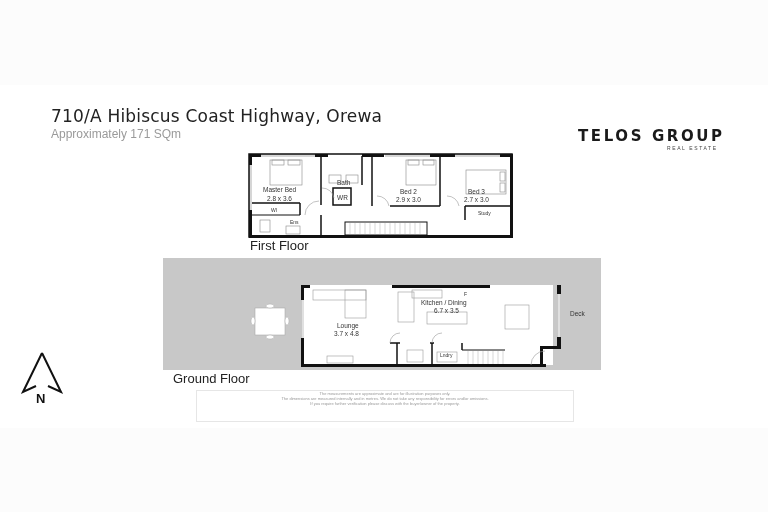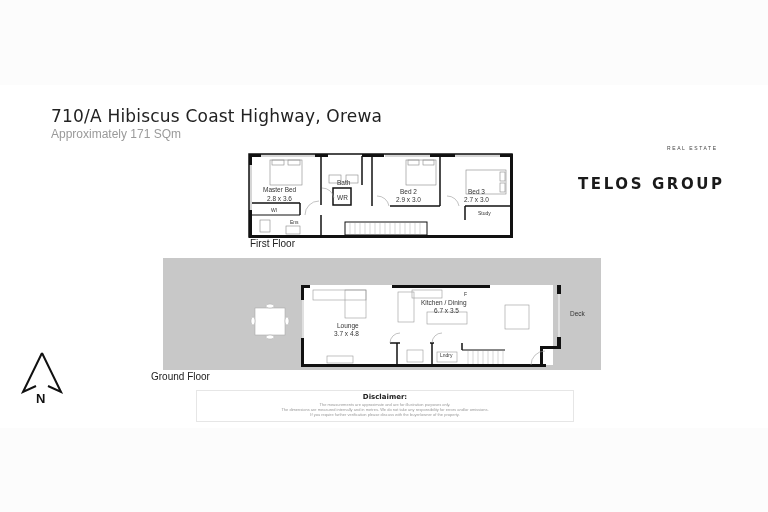--- a/index.html
+++ b/index.html
@@ -1,23 +1,23 @@
 <!DOCTYPE html>
 <html><head>
 <meta charset="utf-8">
 <style>
   html,body{margin:0;padding:0;}
   body{width:768px;height:512px;background:#fcfcfc;position:relative;overflow:hidden;font-family:"Liberation Sans",sans-serif;}
   .sheet{position:absolute;left:0;top:85px;width:768px;height:343px;background:#ffffff;}
   .title{position:absolute;left:51px;top:106px;font-size:17px;color:#222;letter-spacing:0.2px;white-space:nowrap;font-family:"DejaVu Sans",sans-serif;}
   .subtitle{position:absolute;left:51px;top:127px;font-size:12px;color:#9a9a9a;white-space:nowrap;}
-  .brand{position:absolute;left:578px;top:127px;font-size:15px;font-weight:bold;letter-spacing:2.6px;color:#1a1a1a;white-space:nowrap;font-family:"DejaVu Sans",sans-serif;margin-top:48px;}
+  .brand{position:absolute;left:578px;top:127px;font-size:15px;font-weight:bold;letter-spacing:2.6px;color:#1a1a1a;white-space:nowrap;font-family:"DejaVu Sans",sans-serif;}
   .brand-sub{position:absolute;left:667px;top:145px;font-size:5px;letter-spacing:1.6px;color:#444;white-space:nowrap;}
   .plan{position:absolute;left:0;top:0;}
-  .floor-label{position:absolute;font-size:10px;color:#222;white-space:nowrap;}
+  .floor-label{position:absolute;font-size:13px;color:#222;white-space:nowrap;}
   .room-label{font-size:6.5px;fill:#333;font-family:"Liberation Sans",sans-serif;}
   .small-label{font-size:5px;fill:#333;font-family:"Liberation Sans",sans-serif;}
   .disclaimer{position:absolute;left:196px;top:390px;width:376px;height:30px;border:1px solid #e6e6e6;background:#fff;text-align:center;}
   .disclaimer h4{margin:2px 0 1px;font-size:7px;color:#222;font-family:"DejaVu Sans",sans-serif;}
   .disclaimer p{margin:0;font-size:4px;line-height:5px;color:#999;}
   .north{position:absolute;left:18px;top:350px;}
 </style>
 </head>
 <body>
 
@@ -174,25 +174,24 @@
     <text class="room-label" x="334" y="336">3.7 x 4.8</text>
     <text class="room-label" x="421" y="305">Kitchen / Dining</text>
     <text class="room-label" x="434" y="313">6.7 x 3.5</text>
     <text class="room-label" x="570" y="316">Deck</text>
     <text class="small-label" x="440" y="357">Lndry</text>
     <text class="small-label" x="464" y="296">F</text>
   </g>
 </svg>
 
 <div class="floor-label" style="left:250px;top:238px;">First Floor</div>
-<div class="floor-label" style="left:151px;top:371px;">Ground Floor</div>
+<div class="floor-label" style="left:173px;top:371px;">Ground Floor</div>
 
 <svg class="north" width="50" height="60">
   <path d="M24 3 L5 42 L18 36 M30 36 L43 42 L24 3" fill="none" stroke="#111" stroke-width="2"></path>
   <text x="18" y="53" font-size="13" font-weight="bold" fill="#111" font-family="Liberation Sans, sans-serif">N</text>
 </svg>
 
 <div class="disclaimer">
-  <h4>Disclaimer:</h4>
   <p>The measurements are approximate and are for illustration purposes only.</p>
   <p>The dimensions are measured internally and in metres. We do not take any responsibility for errors and/or omissions.</p>
   <p>If you require further verification please discuss with the buyer/owner of the property.</p>
 </div>
 
 </body></html>

